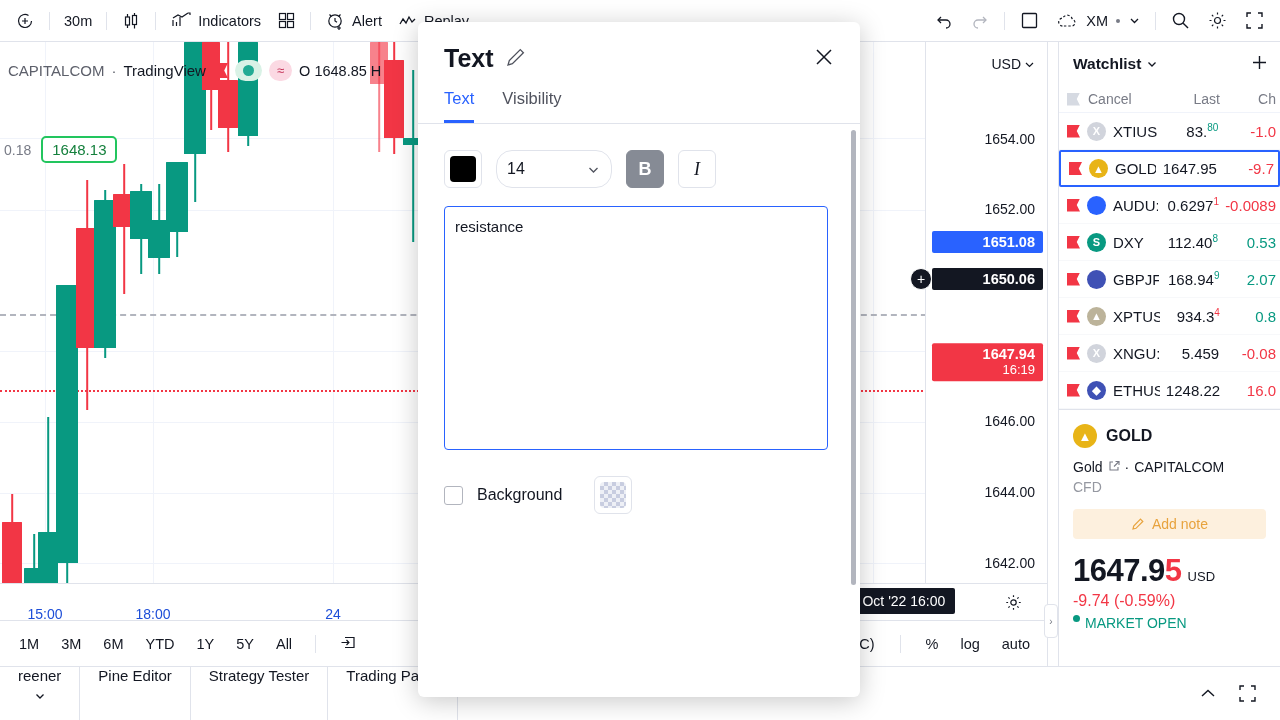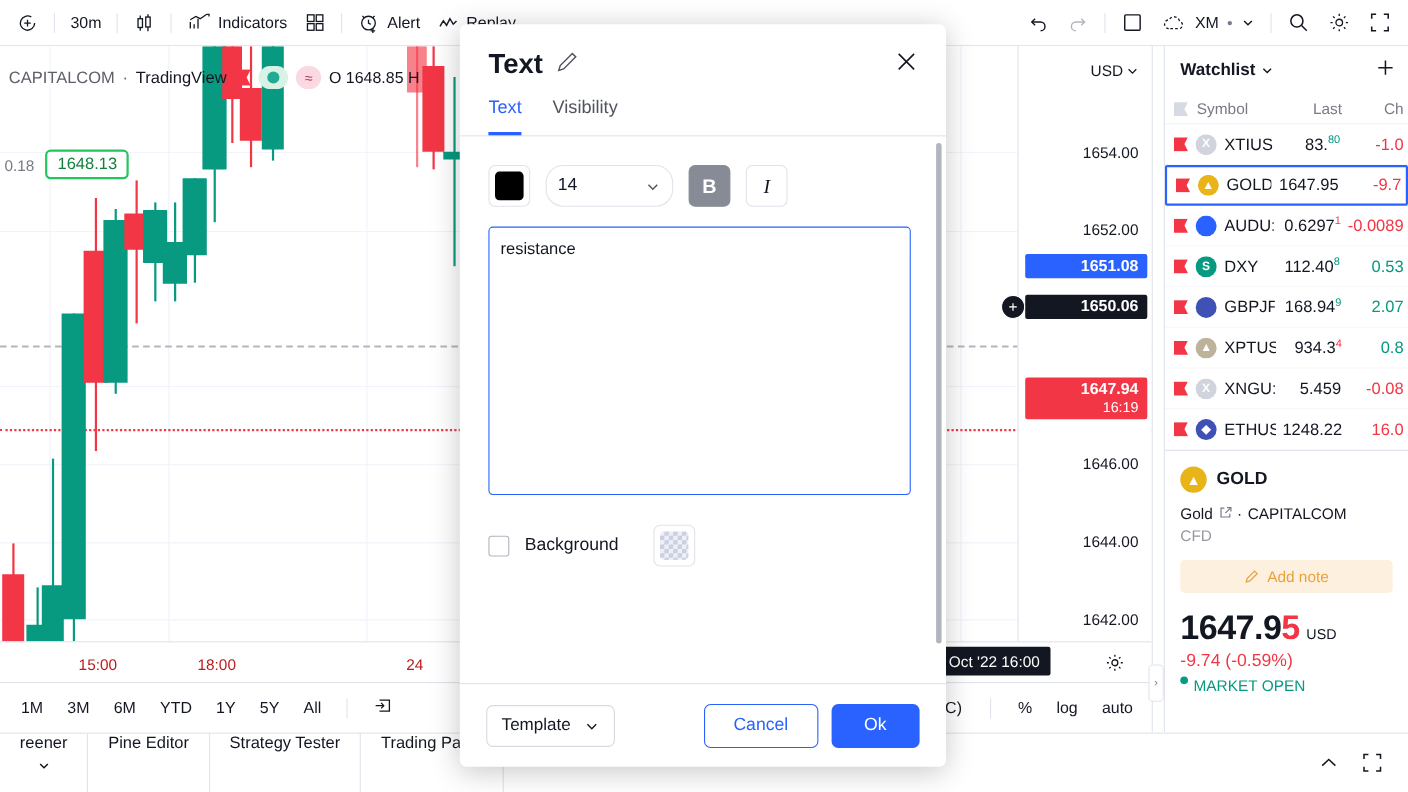--- a/index.html
+++ b/index.html
@@ -105,21 +105,21 @@
     background: #131722; border: 1.6px solid #fff;
     display: flex; align-items: center; justify-content: center;
     color: #fff; font-size: 14px; transform: translateY(-50%); left: -16px;
   }
 
   
   .time-axis {
     position: absolute; top: 583px; left: 0; width: 1047px; height: 37px;
     border-top: 1px solid #e0e3eb; background: #fff;
   }
-  .ta-tick { position: absolute; top: 12px; font-size: 14px; color: #b91c1c; transform: translateX(-50%); margin-left: 44px; }
+  .ta-tick { position: absolute; top: 22px; font-size: 14px; color: #1d4ed8; transform: translateX(-50%); }
   .ta-badge {
     position: absolute; top: 4px; background: #131722; color: #fff;
     font-size: 14px; padding: 5px 10px; border-radius: 2px; white-space: nowrap;
   }
   .ta-gear { position: absolute; top: 9px; left: 1004px; color: #131722; }
 
   
   .range-bar {
     position: absolute; top: 620px; left: 0; width: 1047px; height: 46px;
     border-top: 1px solid #e0e3eb; background: #fff;
@@ -625,21 +625,21 @@
       <div class="wl-plus">
         <svg width="21" height="21" viewBox="0 0 21 21" stroke="#131722" stroke-width="1.4" fill="none">
             <path d="M10.5 4v13M4 10.5h13"></path>
           </svg>
       </div>
     </div>
 
     <div class="wl-cols">
       <div class="c-sym">
         <span class="flag-gray"></span>
-        <span>Symbol</span>
+        <span>Cancel</span>
       </div>
       <div class="c-last">Last</div>
       <div class="c-chg">Ch</div>
     </div>
 
     <div id="wl-rows">
         <div class="wl-row">
           <div class="c-sym">
             <span class="flag-red"></span>
             <span class="sym-ic" style="background:#d1d4dc">X</span>
@@ -822,28 +822,15 @@
       <div class="opt-row">
         <div class="cbx"></div>
         <div class="opt-label">Background</div>
         <div class="opt-swatch-frame">
           <div class="checker"></div>
         </div>
       </div>
 
     </div>
 
-    <div class="dlg-foot">
-      <div class="tmpl-btn">
-        <span>Template</span>
-        <span class="ic">
-          <svg width="14" height="14" viewBox="0 0 14 14" stroke="#131722" stroke-width="1.3" fill="none">
-              <path d="M3 5.5l4 4 4-4"></path>
-            </svg>
-        </span>
-      </div>
-      <div class="foot-spacer"></div>
-      <div class="btn btn-cancel">Cancel</div>
-      <div class="btn btn-ok">Ok</div>
-    </div>
   </div>
 
 </div>
 
 </body></html>

